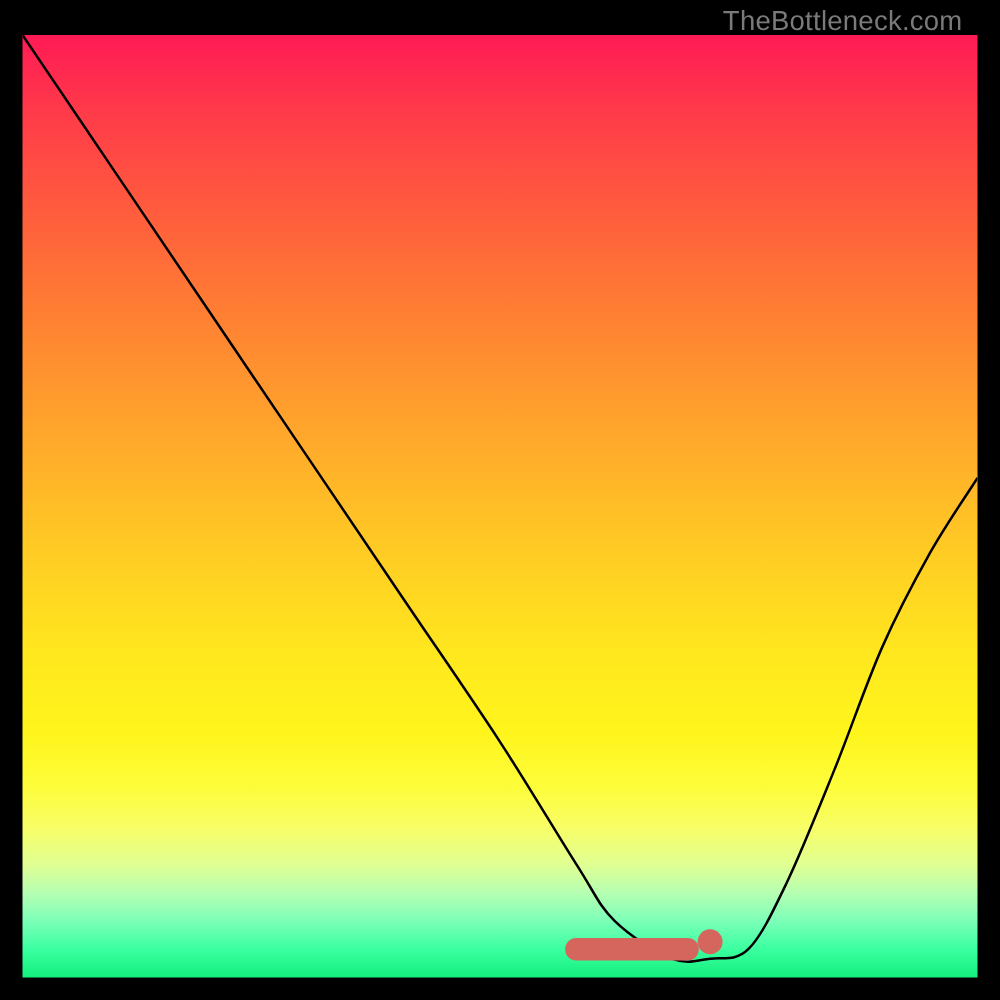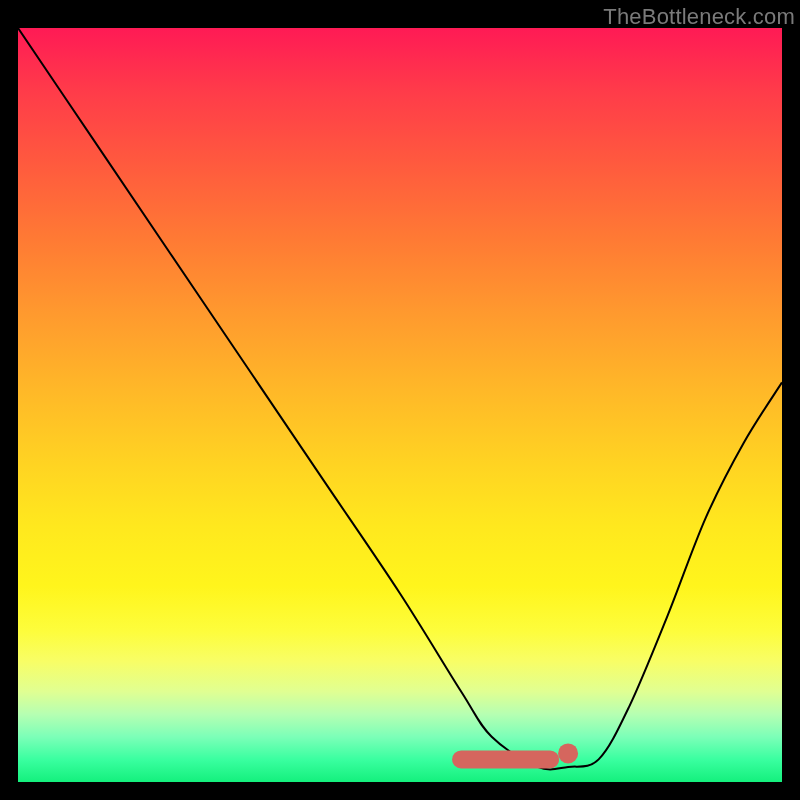--- a/index.html
+++ b/index.html
@@ -7,21 +7,21 @@
     padding: 0;
     width: 800px;
     height: 800px;
     background: #000;
     position: relative;
     font-family: Arial, sans-serif;
   }
   .watermark {
     position: absolute;
     top: 4px;
-    right: 5px;
+    right: 30px;
     color: #7a7a7a;
     font-size: 22px;
     font-weight: 400;
     letter-spacing: 0.2px;
   }
   .plot {
     position: absolute;
     left: 18px;
     top: 28px;
     width: 764px;

